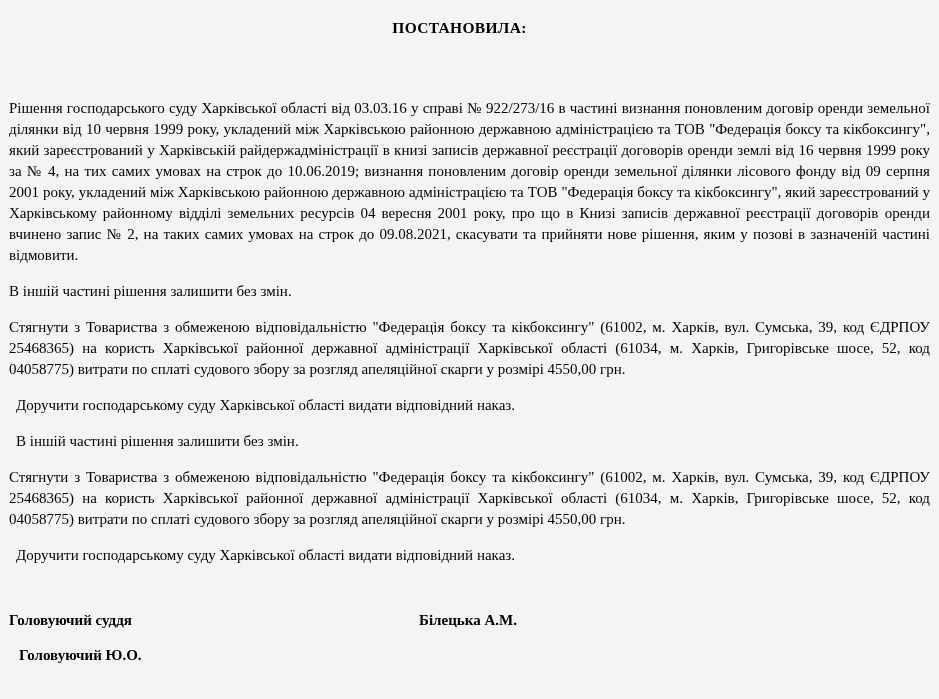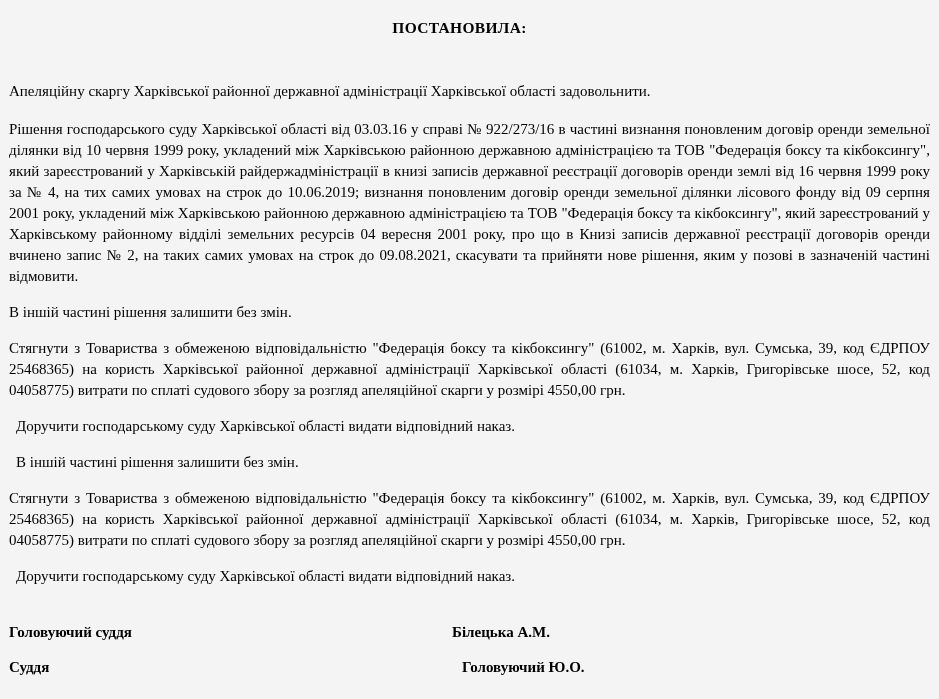--- a/index.html
+++ b/index.html
@@ -48,44 +48,42 @@
     text-indent: 7px;
   }
 
   .signatures {
     margin-top: 22px;
     font-weight: bold;
     font-size: 15px;
   }
   .sig-row {
     display: flex;
-    align-items: flex-start;
+    align-items: center;
     height: 35px;
   }
   .sig-role {
     width: 410px;
     flex: 0 0 410px;
     white-space: nowrap;
   }
   .sig-name {
     white-space: nowrap;
-    margin-left: 33px;
   }
   .sig-name.indent-1 { padding-left: 10px; }
 </style>
 </head>
 <body>
 
 <div class="page">
 
   <h1 class="doc-title">ПОСТАНОВИЛА:</h1>
 
   <div class="spacer-xl"></div>
 
-  <p class="para">Апеляційну скаргу Харківської районної державної адміністрації Харківської області задовольнити.</p>
 
   <div class="spacer-l"></div>
 
   <p class="para">Рішення господарського суду Харківської області від 03.03.16 у справі № 922/273/16 в частині визнання поновленим договір оренди земельної ділянки від 10 червня  1999 року, укладений між Харківською районною державною адміністрацією та ТОВ "Федерація боксу та кікбоксингу", який зареєстрований у Харківській райдержадміністрації в книзі записів державної реєстрації договорів оренди землі від 16 червня 1999 року за № 4, на тих самих умовах на строк до  10.06.2019; визнання поновленим договір оренди  земельної ділянки лісового фонду від 09 серпня 2001 року, укладений між Харківською районною державною адміністрацією та ТОВ "Федерація  боксу та кікбоксингу", який зареєстрований у Харківському районному відділі земельних ресурсів 04 вересня 2001 року, про що в Книзі записів державної реєстрації договорів оренди вчинено запис № 2, на таких самих умовах на строк до 09.08.2021, скасувати та прийняти нове рішення, яким у позові в зазначеній частині відмовити.</p>
 
   <div class="spacer-m"></div>
 
   <p class="para">В іншій частині рішення залишити без змін.</p>
 
   <div class="spacer-m"></div>
@@ -112,19 +110,18 @@
 
 
   <div class="signatures">
 
     <div class="sig-row">
       <span class="sig-role">Головуючий суддя</span>
       <span class="sig-name">Білецька А.М.</span>
     </div>
 
     <div class="sig-row">
-      <span class="sig-role">Суддя</span>
       <span class="sig-name indent-1">Головуючий Ю.О.</span>
     </div>
 
   </div>
 
 </div>
 
 </body></html>

